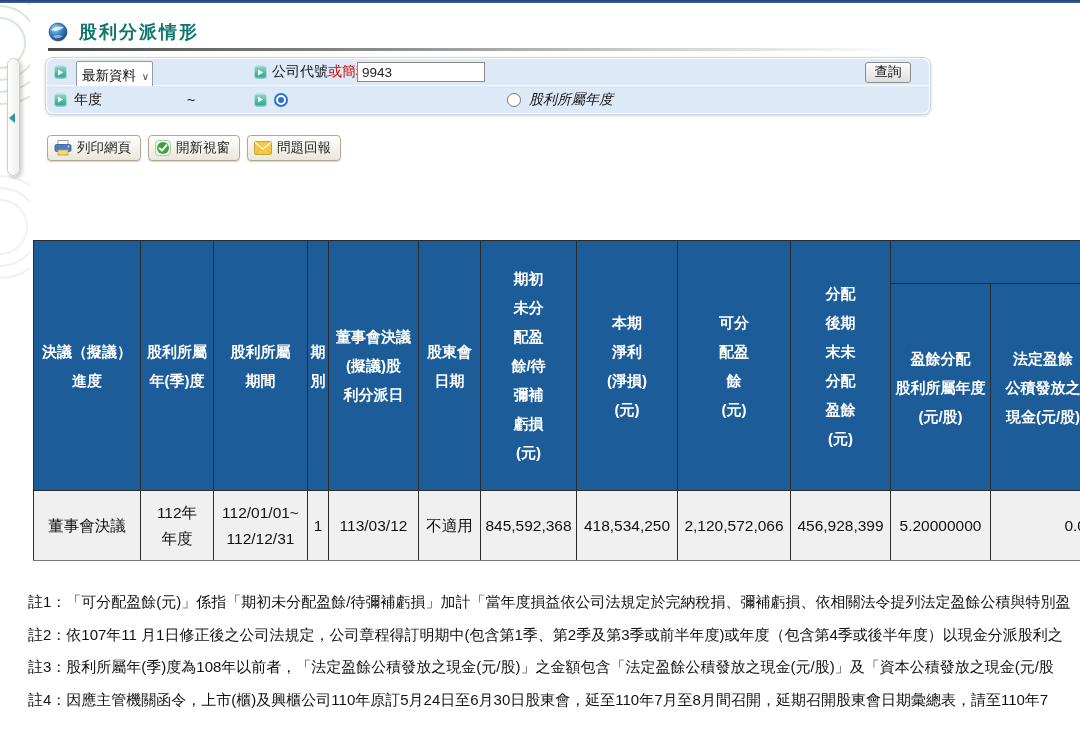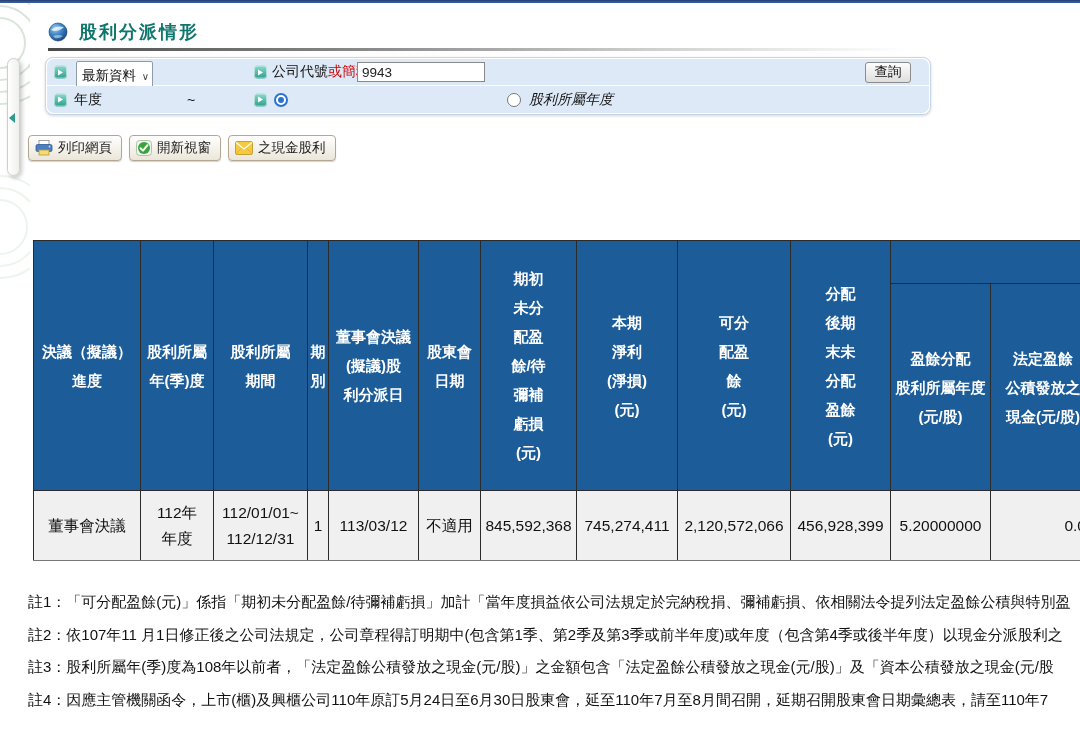--- a/index.html
+++ b/index.html
@@ -61,21 +61,21 @@
     background:linear-gradient(to bottom,#fdfdfd,#dedede);
     border:1px solid #8c8c8c; border-radius:3px; font-size:13.5px; color:#111;
     font-family:"Liberation Sans","DejaVu Sans",sans-serif; cursor:pointer; }
   .radio { position:absolute; top:50%; transform:translateY(-50%);
     width:14px; height:14px; border-radius:50%; background:#fff; border:1px solid #777; }
   .radio.checked { border:2px solid #2a72d0; }
   .radio.checked::after { content:""; position:absolute; left:2px; top:2px;
     width:6px; height:6px; border-radius:50%; background:#2a72d0; }
 
   
-  .toolbar { position:absolute; left:28px; top:135px; display:flex; gap:7px; }
+  .toolbar { position:absolute; left:47px; top:135px; display:flex; gap:7px; }
   .tbtn { display:inline-flex; align-items:center; gap:5px; height:26px;
     padding:0 9px 0 6px; background:linear-gradient(to bottom,#ffffff,#ebe6d9);
     border:1px solid #b3a792; border-radius:4px; font-size:13.5px; color:#222;
     font-family:"Liberation Sans","DejaVu Sans",sans-serif;
     box-shadow:0 1px 1px rgba(0,0,0,.18); cursor:pointer; }
 
   
   table.divtbl { position:absolute; left:33px; top:240px; border-collapse:collapse;
     table-layout:fixed; width:1062px; }
   .divtbl th, .divtbl td { border:1px solid #2b2b2b; overflow:hidden; }
@@ -177,21 +177,21 @@
         <path d="M4.5 8.2 L7 10.6 L11.5 5.2" fill="none" stroke="#fff" stroke-width="2" stroke-linecap="round" stroke-linejoin="round"></path>
       </svg>
       <span>開新視窗</span>
     </button>
     <button class="tbtn">
       <svg class="icn" width="18" height="14" viewBox="0 0 18 14">
         <rect x="0.5" y="0.5" width="17" height="13" rx="1.5" fill="#f6c93f" stroke="#c29a2e" stroke-width="0.9"></rect>
         <path d="M1 1.5 L9 8 L17 1.5" fill="none" stroke="#fff" stroke-width="1.1"></path>
         <path d="M1 13 L6.5 7 M17 13 L11.5 7" fill="none" stroke="#e0b235" stroke-width="0.9"></path>
       </svg>
-      <span>之現金股利</span>
+      <span>問題回報</span>
     </button>
   </div>
 
   <table class="divtbl">
     <colgroup>
       <col style="width:107px">
         <col style="width:73px">
         <col style="width:94px">
       <col style="width:21px">
         <col style="width:90px">
@@ -254,21 +254,21 @@
       <tr class="data-row">
         <td>董事會決議</td>
         <td>112年
 年度</td>
         <td>112/01/01~
 112/12/31</td>
         <td>1</td>
         <td>113/03/12</td>
         <td>不適用</td>
         <td>845,592,368</td>
-        <td>745,274,411</td>
+        <td>418,534,250</td>
         <td>2,120,572,066</td>
         <td>456,928,399</td>
         <td>5.20000000</td>
         <td class="num-right">0.0</td>
       </tr>
     </tbody>
   </table>
 
   <div class="notes">
     <div class="note">註1：「可分配盈餘(元)」係指「期初未分配盈餘/待彌補虧損」加計「當年度損益依公司法規定於完納稅捐、彌補虧損、依相關法令提列法定盈餘公積與特別盈</div>

